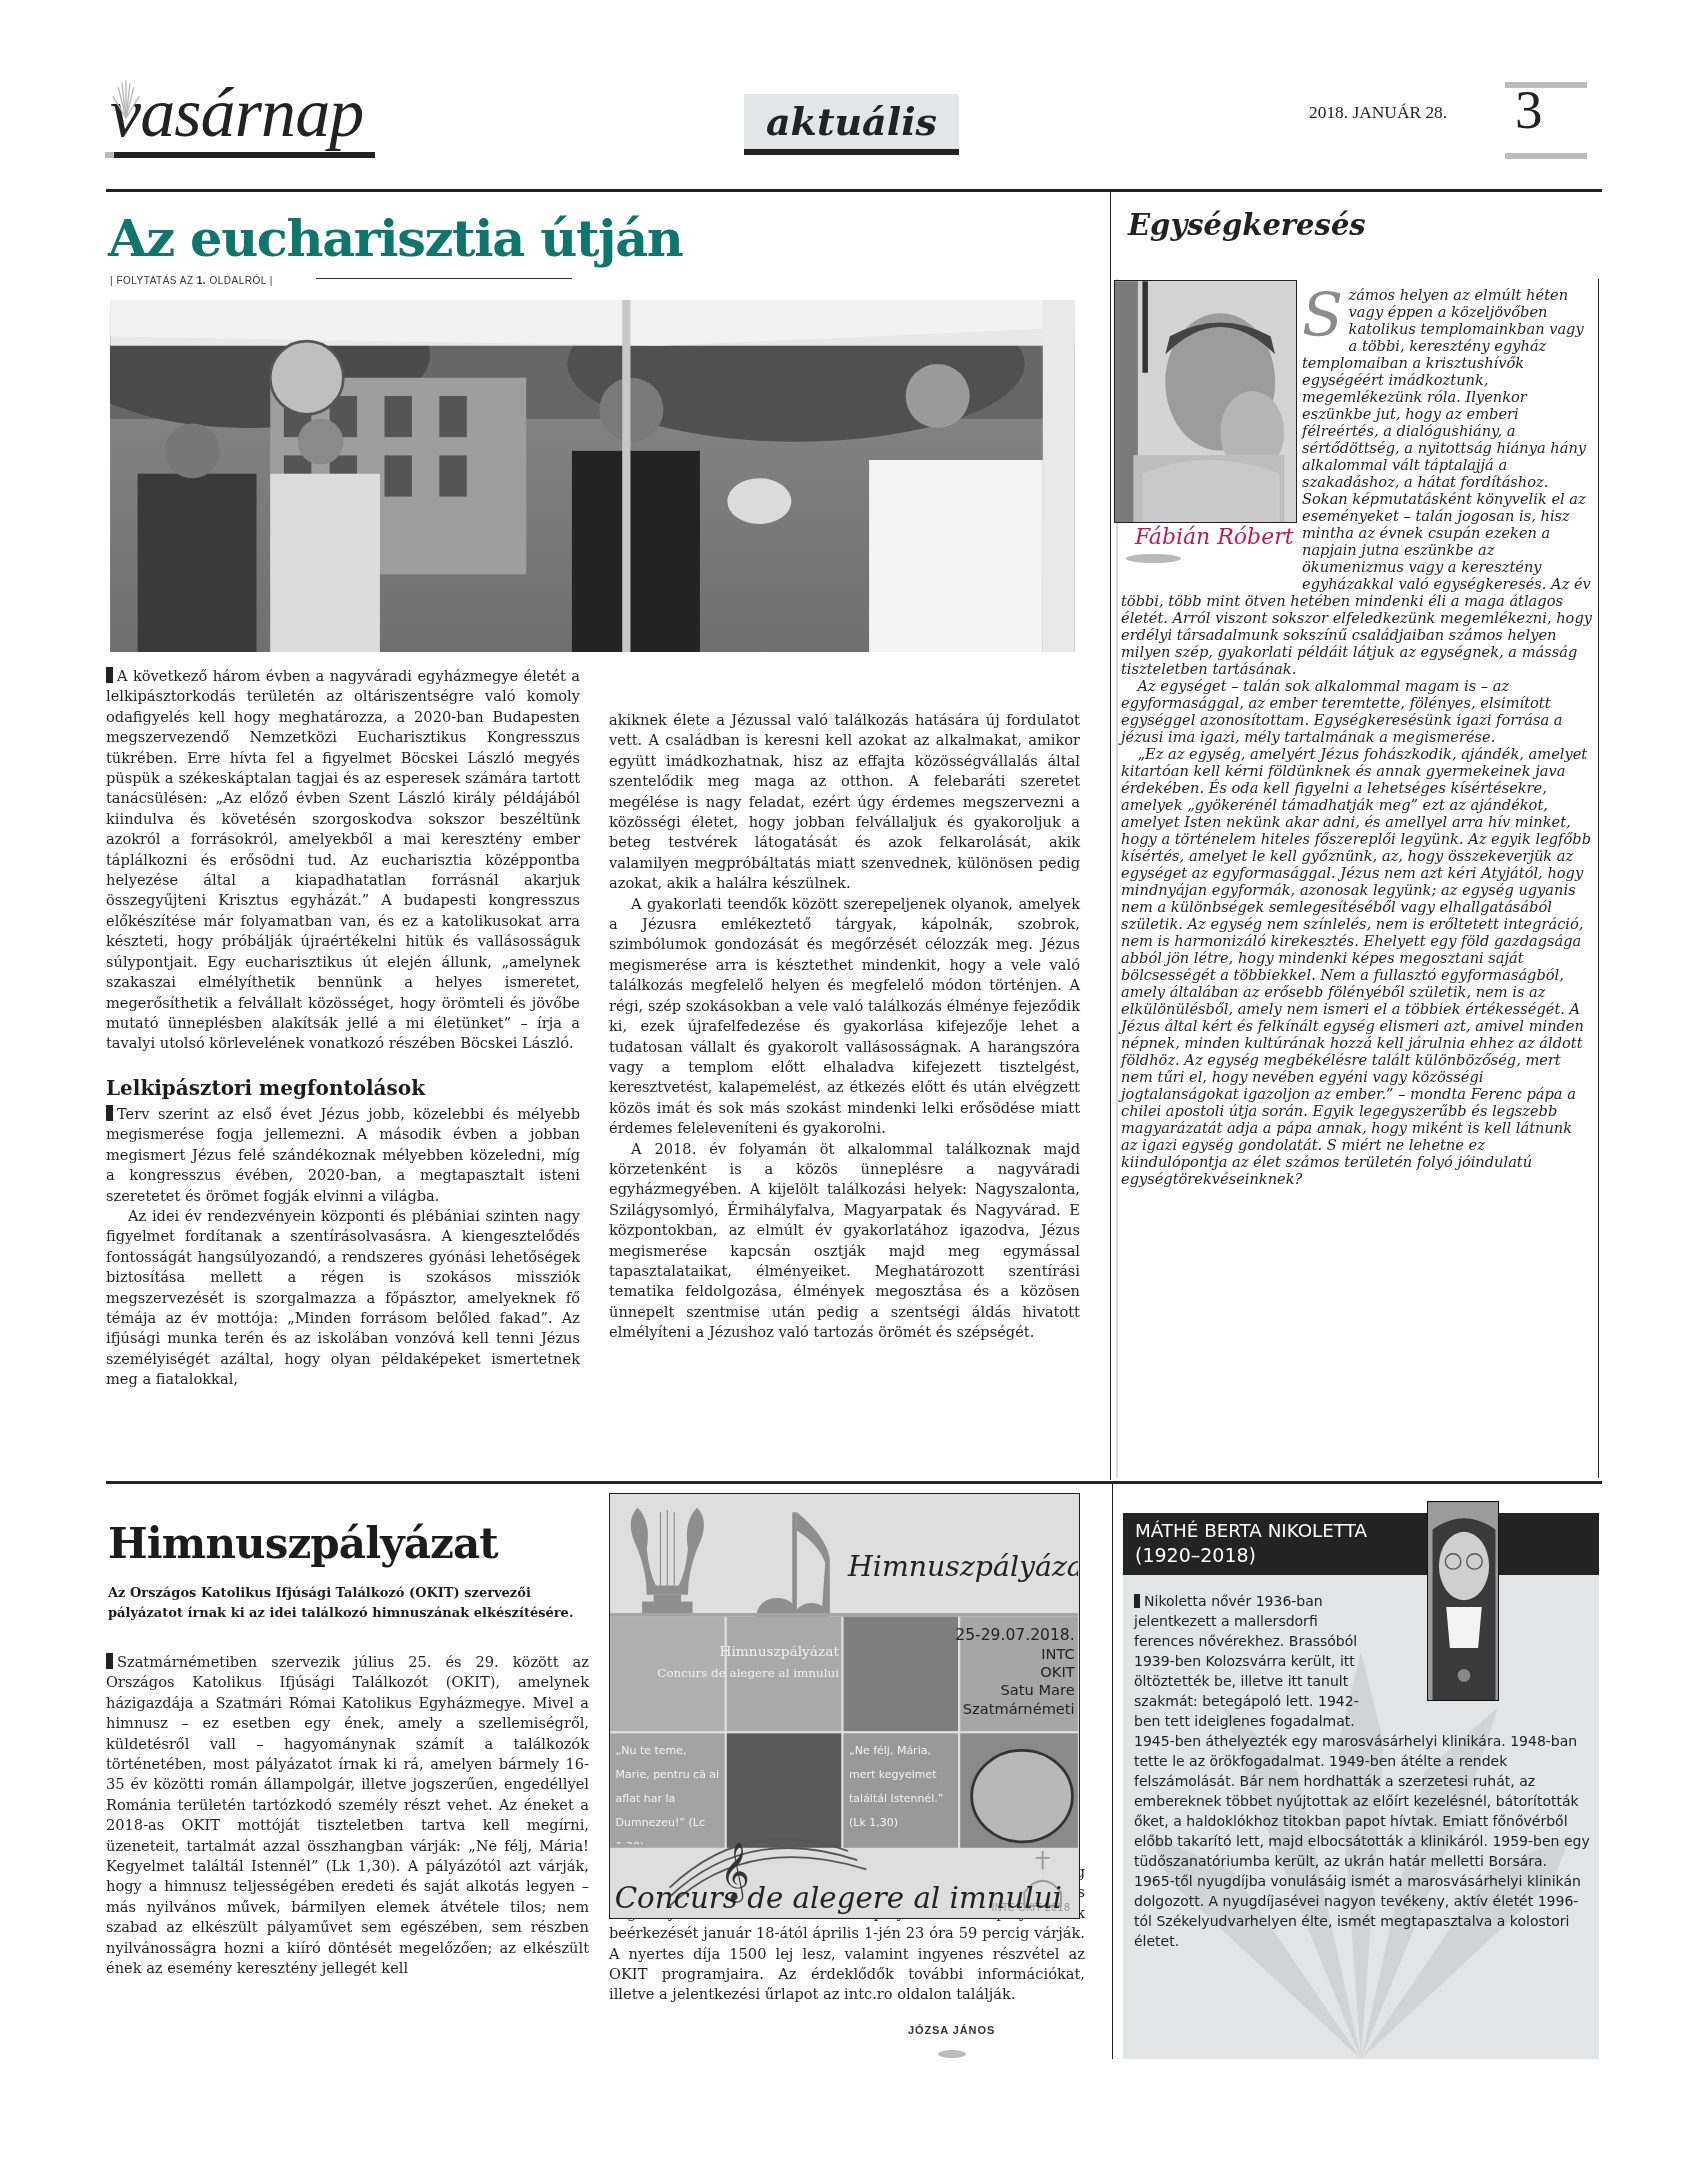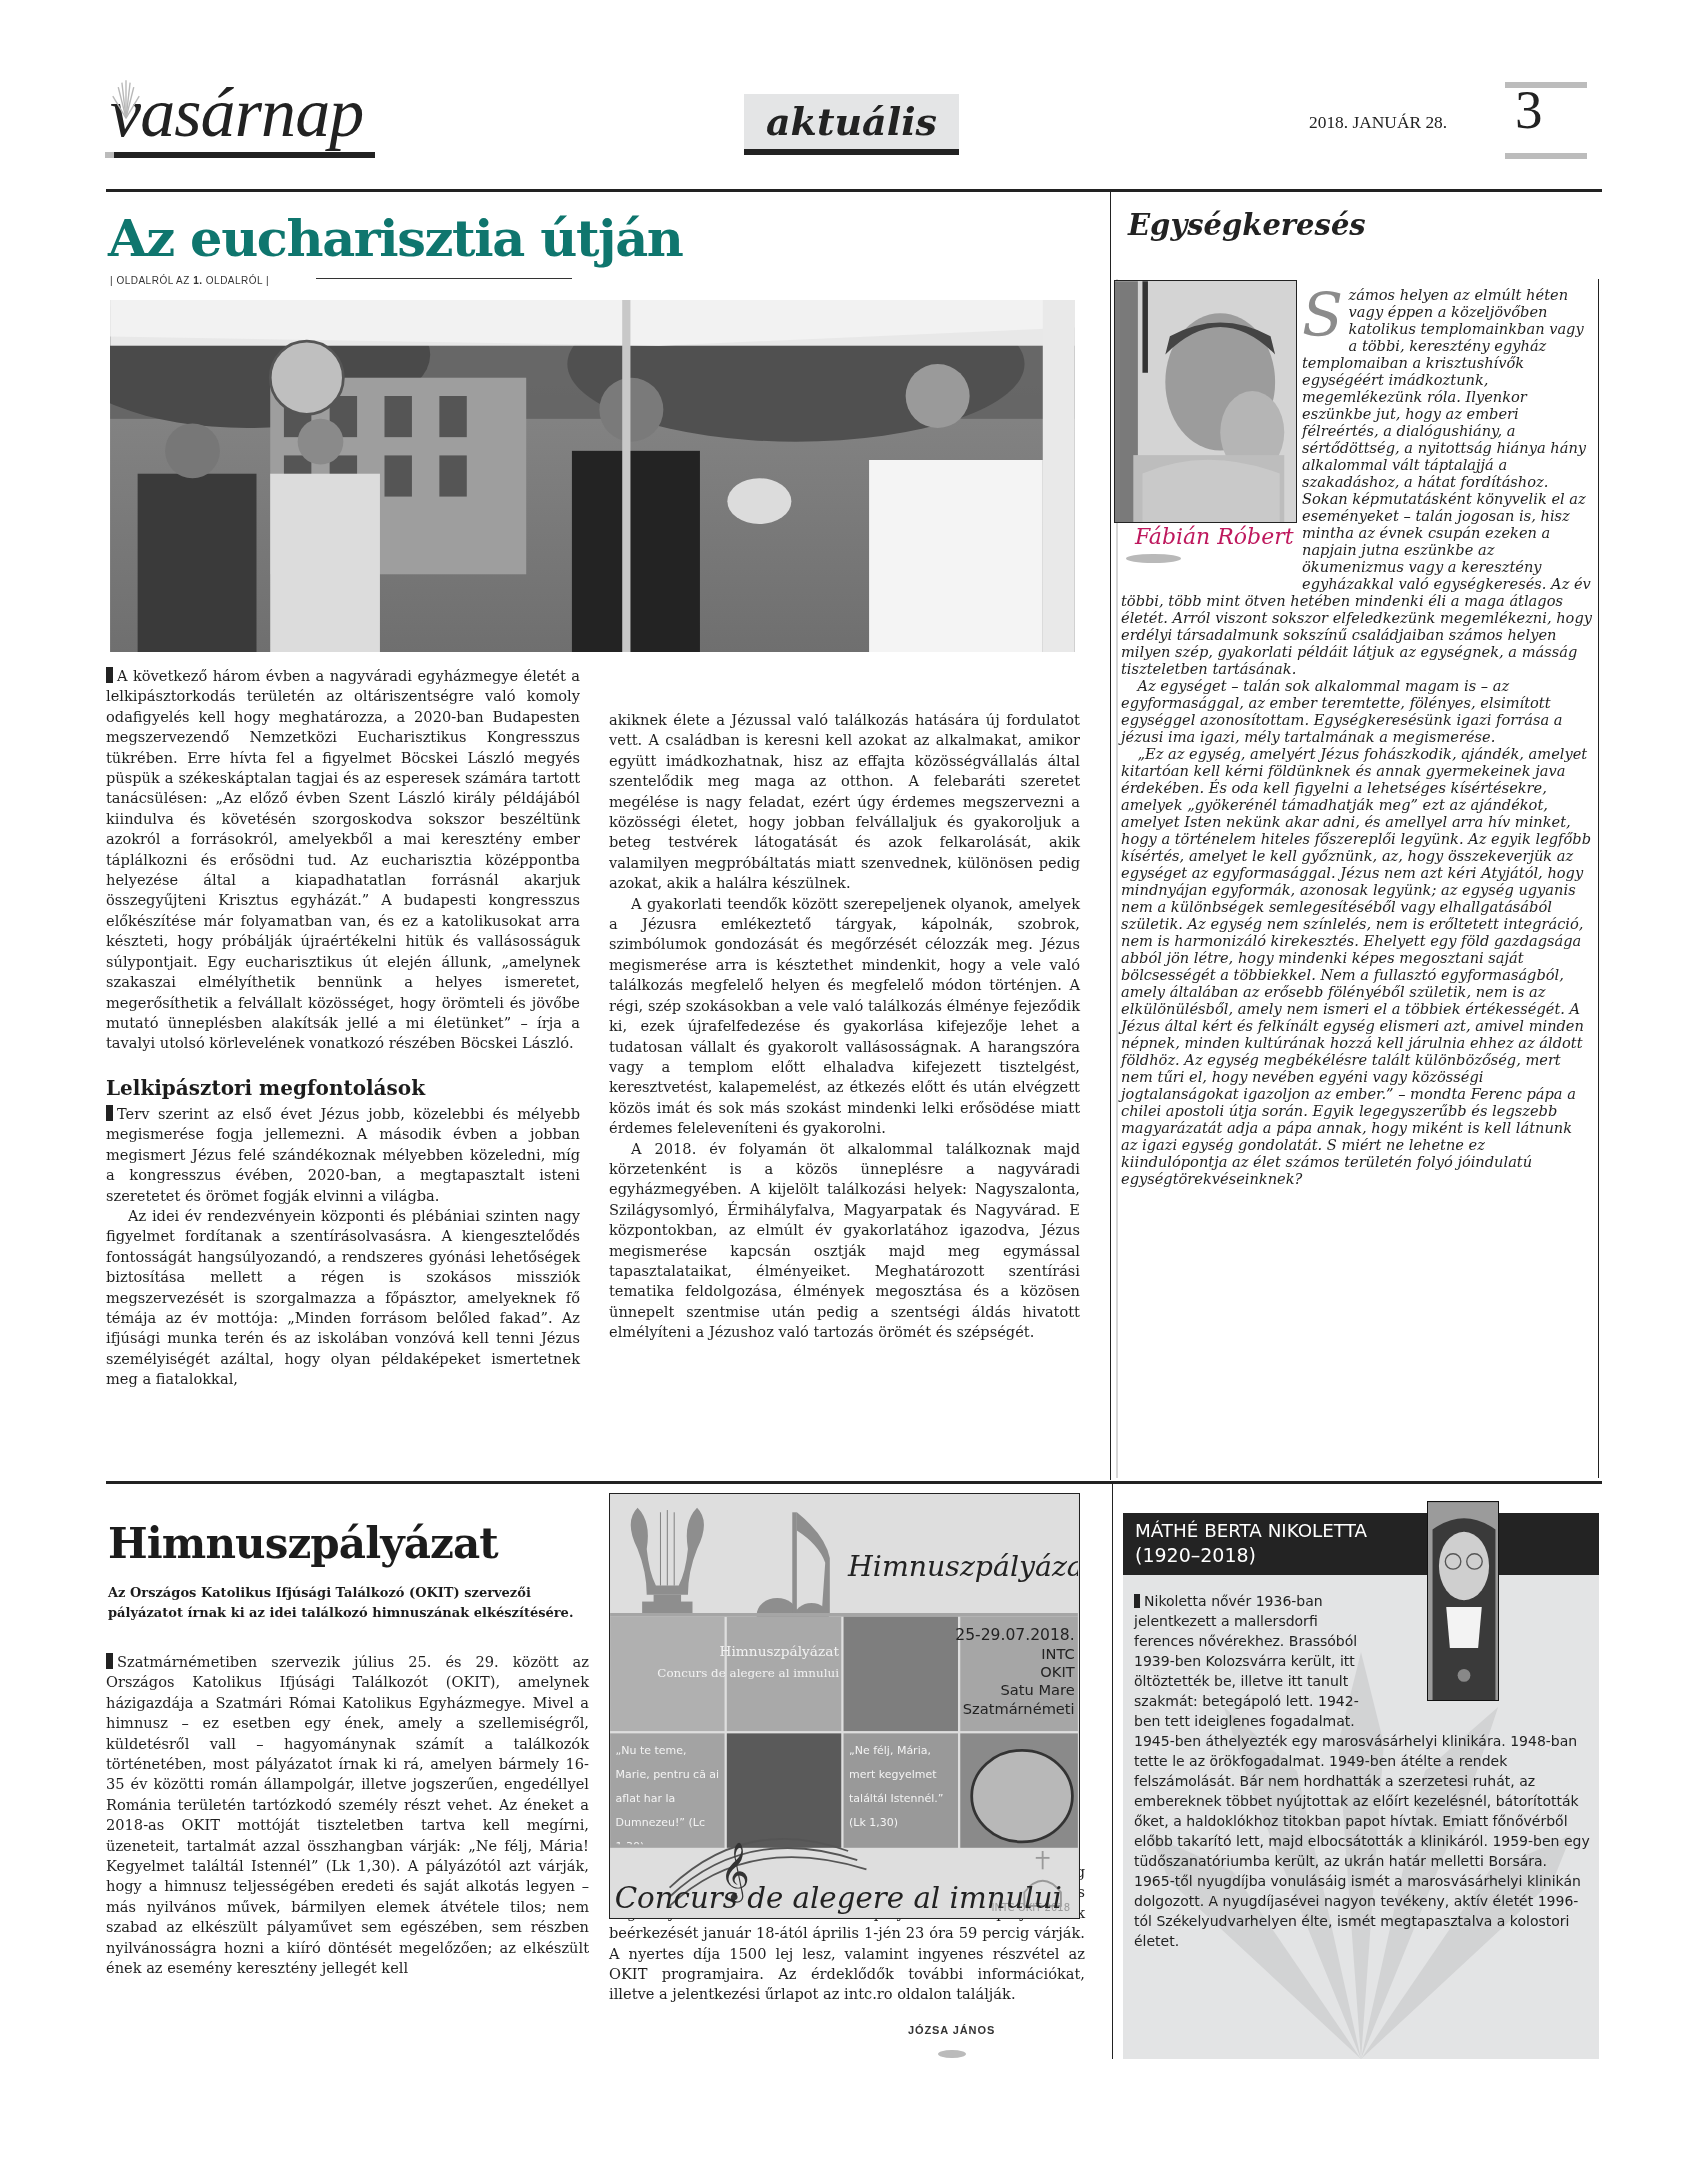--- a/index.html
+++ b/index.html
@@ -8,21 +8,21 @@
   .abs { position: absolute; }
 
   
   .sun { position: absolute; left: 110px; top: 78px; width: 32px; height: 41px; }
   .logo { left: 110px; top: 78px; font-family: "Liberation Serif", serif; font-style: italic; font-size: 70px; color: #222; letter-spacing: -0.9px; line-height: 1; }
   .logo-bar { left: 114px; top: 152px; width: 261px; height: 5.5px; background: #222; }
   .logo-bar-gray { left: 105px; top: 152px; width: 9.2px; height: 5.5px; background: #bbb; }
   .section-box { left: 744px; top: 94px; width: 215px; height: 55px; background: #e4e5e6; display: flex; align-items: center; justify-content: center; }
   .section-label { font-family: "DejaVu Serif", serif; font-style: italic; font-weight: bold; font-size: 38px; color: #222; }
   .section-bar { left: 744px; top: 149px; width: 215px; height: 6.4px; background: #222; }
-  .date { left: 1309px; top: 112px; font-family: "Liberation Serif", serif; font-size: 17.4px; color: #222; }
+  .date { left: 1309px; top: 102px; font-family: "Liberation Serif", serif; font-size: 17.4px; color: #222; }
   .pagenum { left: 1515px; top: 82px; font-family: "Liberation Serif", serif; font-size: 55px; color: #222; line-height: 1; }
   .pg-bar-top { left: 1505px; top: 82px; width: 82px; height: 6.4px; background: #bcbcbc; }
   .pg-bar-bot { left: 1505px; top: 153px; width: 82px; height: 6.4px; background: #bcbcbc; }
 
   .rule-top { left: 106px; top: 189px; width: 1496px; height: 2.7px; background: #222; }
   .vrule-right { left: 1110px; top: 190px; width: 1.4px; height: 1290px; background: #222; }
 
   
   .main-title { left: 108px; top: 208px; font-family: "DejaVu Serif", serif; font-weight: bold; font-size: 51px; letter-spacing: -1.4px; color: #0f766e; }
   .cont-line { left: 110px; top: 275px; font-family: "Liberation Sans", sans-serif; font-size: 10px; color: #333; letter-spacing: 0.5px; }
@@ -98,21 +98,21 @@
 
 <div class="abs date">2018. JANUÁR 28.</div>
 <div class="abs pg-bar-top"></div>
 <div class="abs pagenum">3</div>
 <div class="abs pg-bar-bot"></div>
 
 <div class="abs rule-top"></div>
 <div class="abs vrule-right"></div>
 
 <h1 class="abs main-title">Az eucharisztia útján</h1>
-<div class="abs cont-line">| <span>OLDALRÓL AZ</span> <b>1.</b> <span>OLDALRÓL</span> |</div>
+<div class="abs cont-line">| <span>FOLYTATÁS AZ</span> <b>1.</b> <span>OLDALRÓL</span> |</div>
 <div class="abs cont-rule"></div>
 
 <div class="abs photo-main" title="Úrnapi körmenet: pap monstranciával baldachin alatt, ministráns tömjénezővel">
   <svg width="965" height="352" viewBox="0 0 2110 770">
     <defs>
       <linearGradient id="sky" x1="0" y1="0" x2="0" y2="1">
           <stop offset="0" stop-color="#8c8c8c"></stop>
           <stop offset="1" stop-color="#6f6f6f"></stop>
         </linearGradient>
     </defs>

